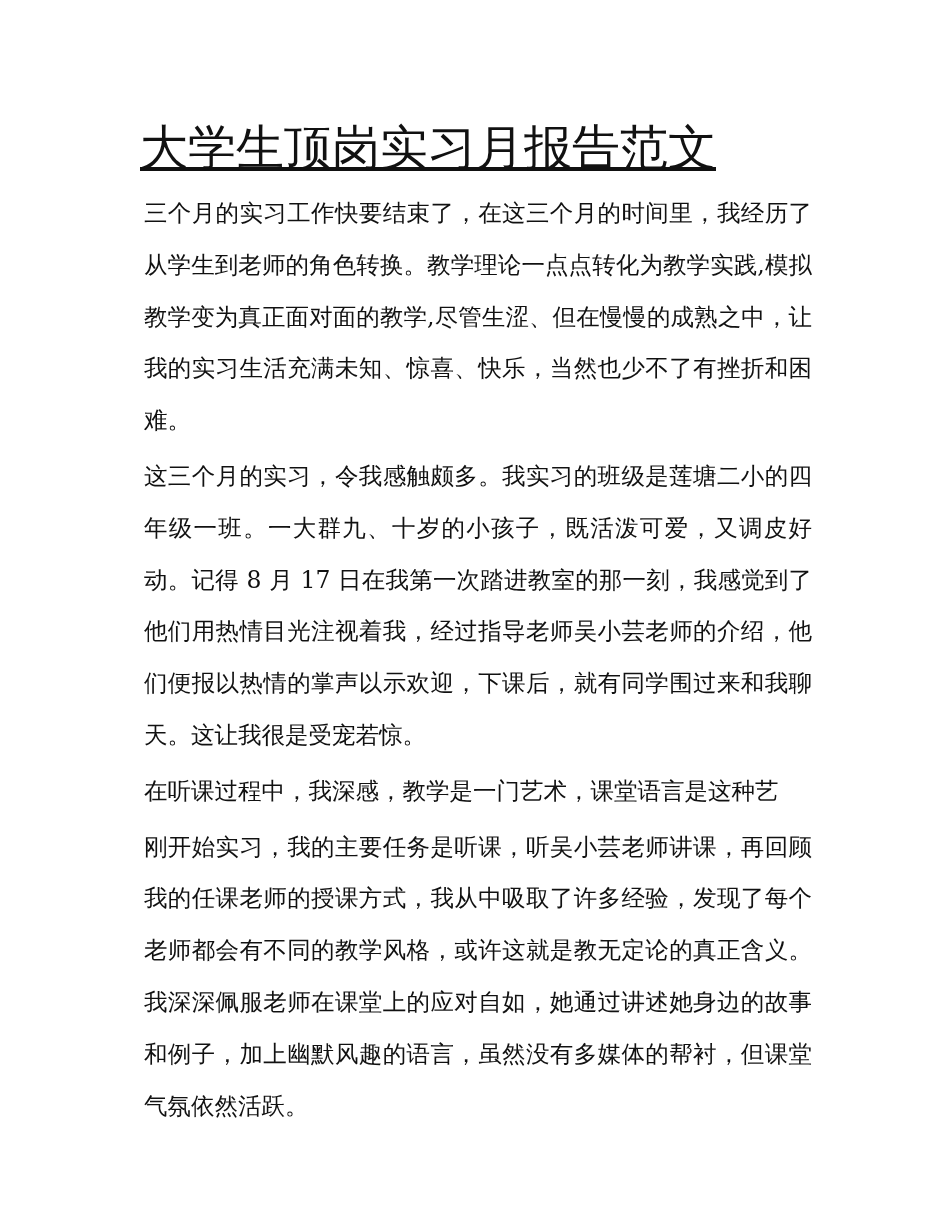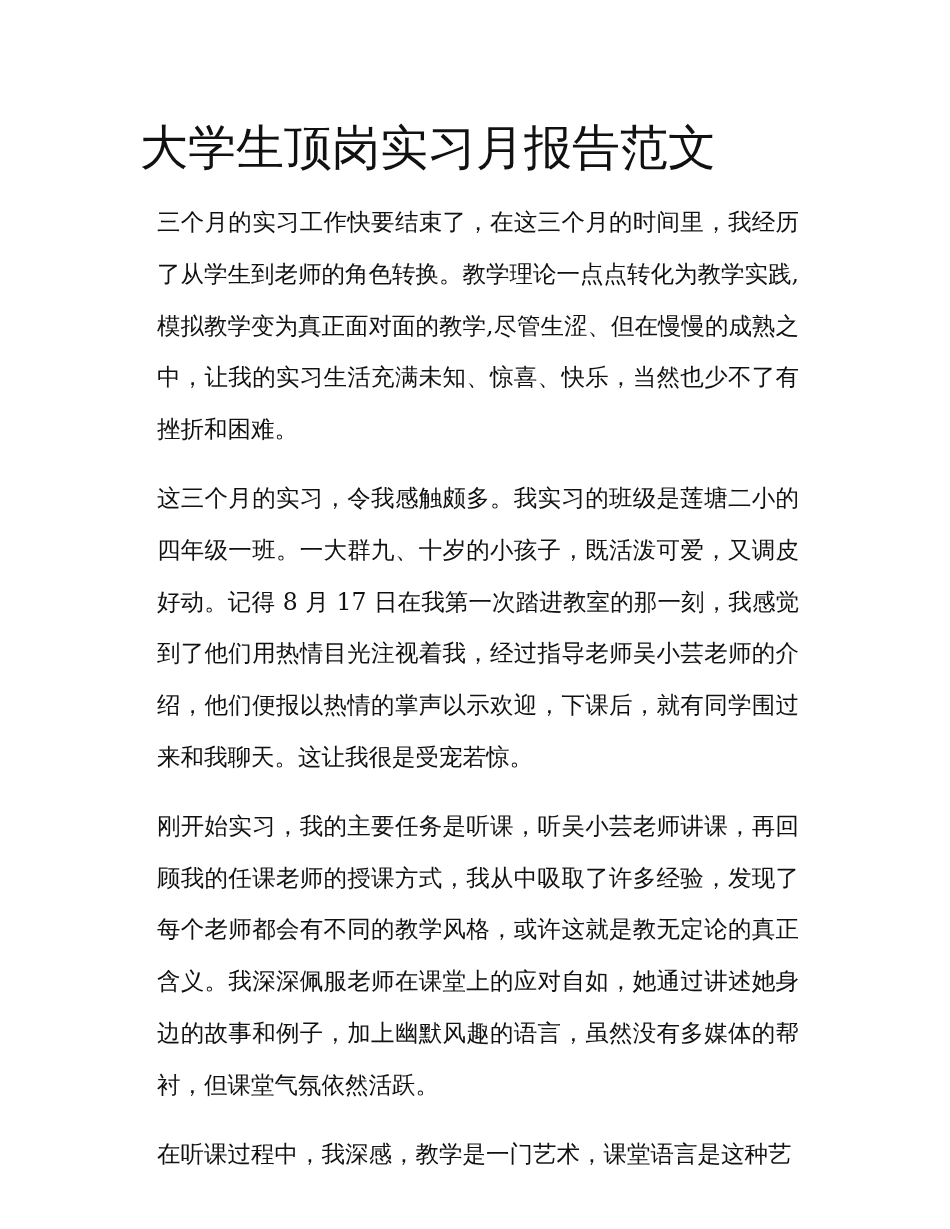--- a/index.html
+++ b/index.html
@@ -21,31 +21,32 @@
       top: 114px;
       width: 676px;
     }
     .doc-title {
       font-size: 48px;
       line-height: 66px;
       margin: 0 0 8px 0;
       font-weight: normal;
       letter-spacing: 0px;
       white-space: nowrap;
+      text-decoration: underline;
     }
     .para {
       font-size: 23.5px;
       line-height: 51.8px;
-      margin: 17px;
+      margin: 4px;
       text-align: justify;
       word-break: break-all;
     }
   </style>
 </head>
 <body>
 
 <div class="page">
   <h1 class="doc-title">大学生顶岗实习月报告范文</h1>
   <p class="para">三个月的实习工作快要结束了，在这三个月的时间里，我经历了从学生到老师的角色转换。教学理论一点点转化为教学实践,模拟教学变为真正面对面的教学,尽管生涩、但在慢慢的成熟之中，让我的实习生活充满未知、惊喜、快乐，当然也少不了有挫折和困难。</p>
   <p class="para">这三个月的实习，令我感触颇多。我实习的班级是莲塘二小的四年级一班。一大群九、十岁的小孩子，既活泼可爱，又调皮好动。记得 8 月 17 日在我第一次踏进教室的那一刻，我感觉到了他们用热情目光注视着我，经过指导老师吴小芸老师的介绍，他们便报以热情的掌声以示欢迎，下课后，就有同学围过来和我聊天。这让我很是受宠若惊。</p>
+  <p class="para">在听课过程中，我深感，教学是一门艺术，课堂语言是这种艺</p>
   <p class="para">刚开始实习，我的主要任务是听课，听吴小芸老师讲课，再回顾我的任课老师的授课方式，我从中吸取了许多经验，发现了每个老师都会有不同的教学风格，或许这就是教无定论的真正含义。我深深佩服老师在课堂上的应对自如，她通过讲述她身边的故事和例子，加上幽默风趣的语言，虽然没有多媒体的帮衬，但课堂气氛依然活跃。</p>
-  <p class="para">在听课过程中，我深感，教学是一门艺术，课堂语言是这种艺</p>
 </div>
 
 </body></html>

